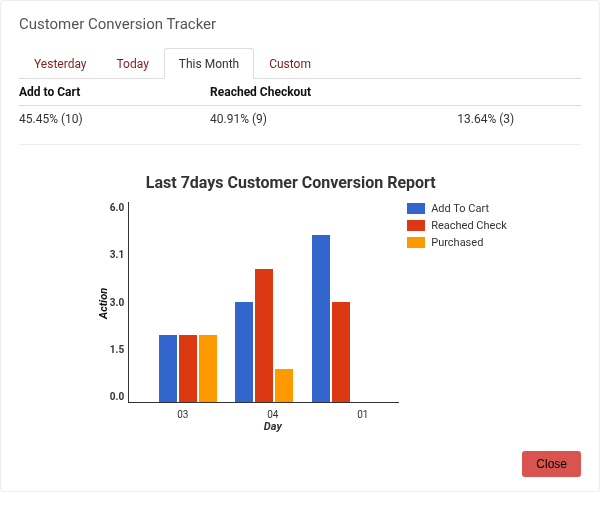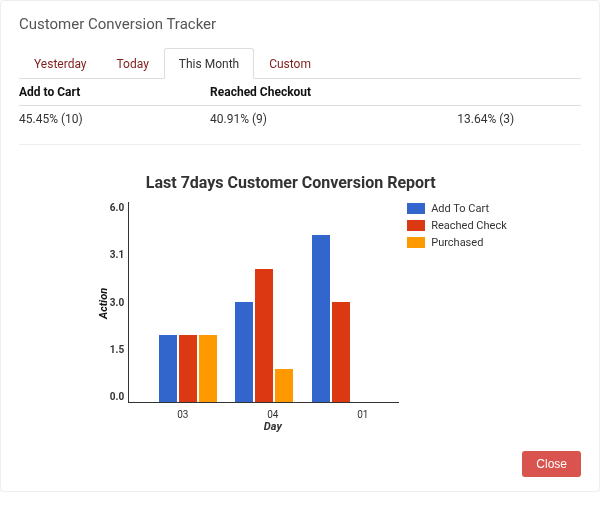--- a/index.html
+++ b/index.html
@@ -23,21 +23,21 @@
   .yticks{display:flex;flex-direction:column;justify-content:space-between;align-items:center;height:200px;font-size:10px;font-weight:700;padding-right:4px;}
   .plot{position:relative;width:270px;height:200px;border-left:1px solid #333;border-bottom:1px solid #333;}
   .grp{position:absolute;bottom:0;display:flex;align-items:flex-end;}
   .bar{width:18px;margin:0 1px;}
   .legend{font-size:11px;margin-left:8px;width:100px;overflow:hidden;}
   .lg{display:flex;align-items:center;margin-bottom:4px;white-space:nowrap;}
   .sw{width:18px;height:11px;margin-right:6px;flex:0 0 18px;}
   .xticks{display:flex;width:270px;margin-left:28px;font-size:10px;justify-content:space-around;padding-top:6px;}
   .xlabel{font-style:italic;font-size:11px;font-weight:700;text-align:center;margin-left:28px;width:270px;}
   .footer{display:flex;justify-content:flex-end;margin-top:18px;}
-  .btn-close{background:#d9534f;color:#ffffff;border:none;border-radius:3px;padding:6px 14px;font-size:12px;cursor:pointer;}
+  .btn-close{background:#d9534f;color:#000000;border:none;border-radius:3px;padding:6px 14px;font-size:12px;cursor:pointer;}
 </style>
 </head>
 <body>
 
 <div class="modal">
   <div class="title">Customer Conversion Tracker</div>
 
   <div class="tabs" id="tabs">
       <div class="tab">Yesterday</div>
       <div class="tab">Today</div>

